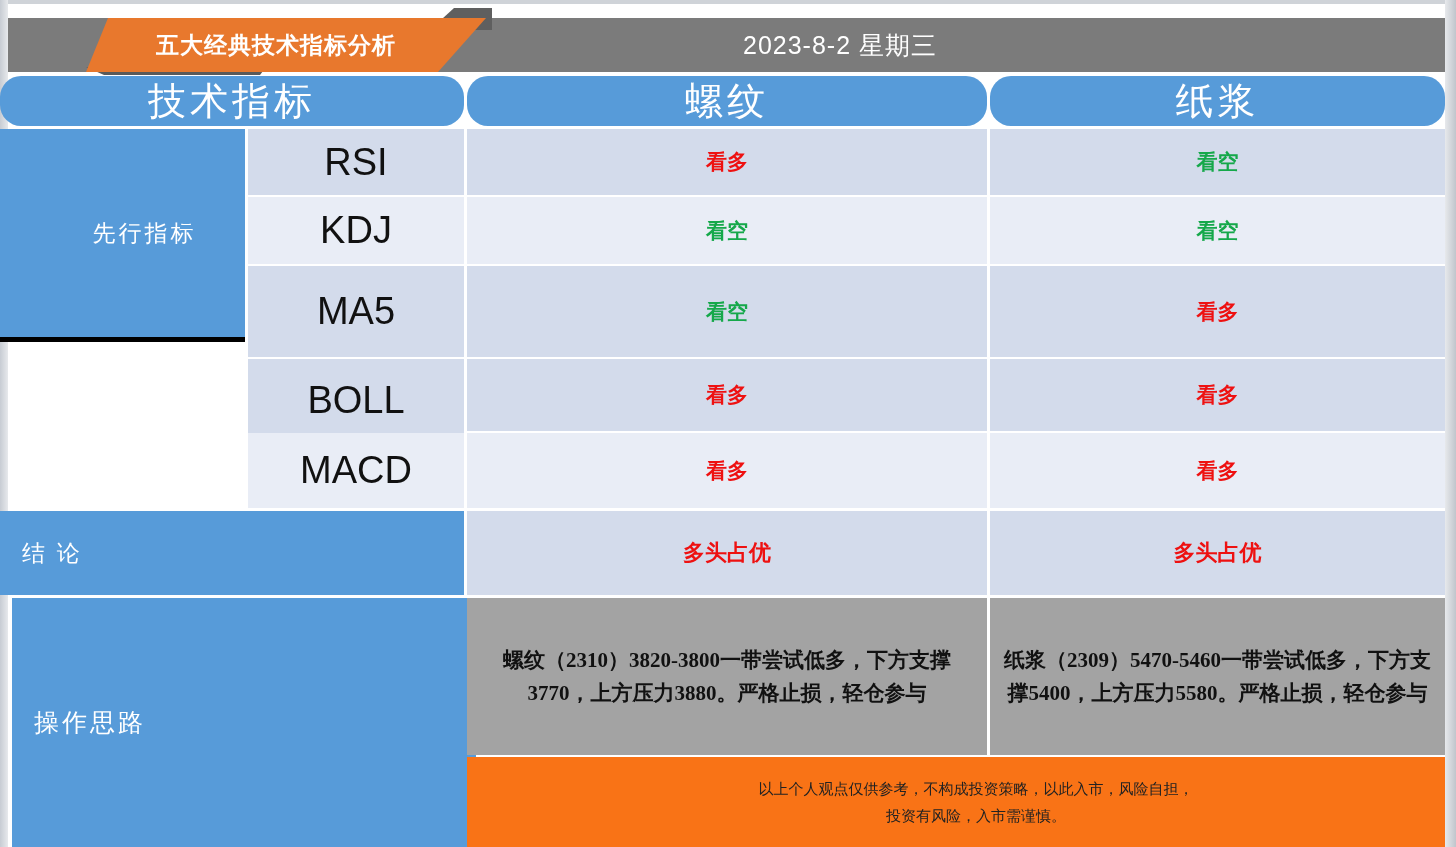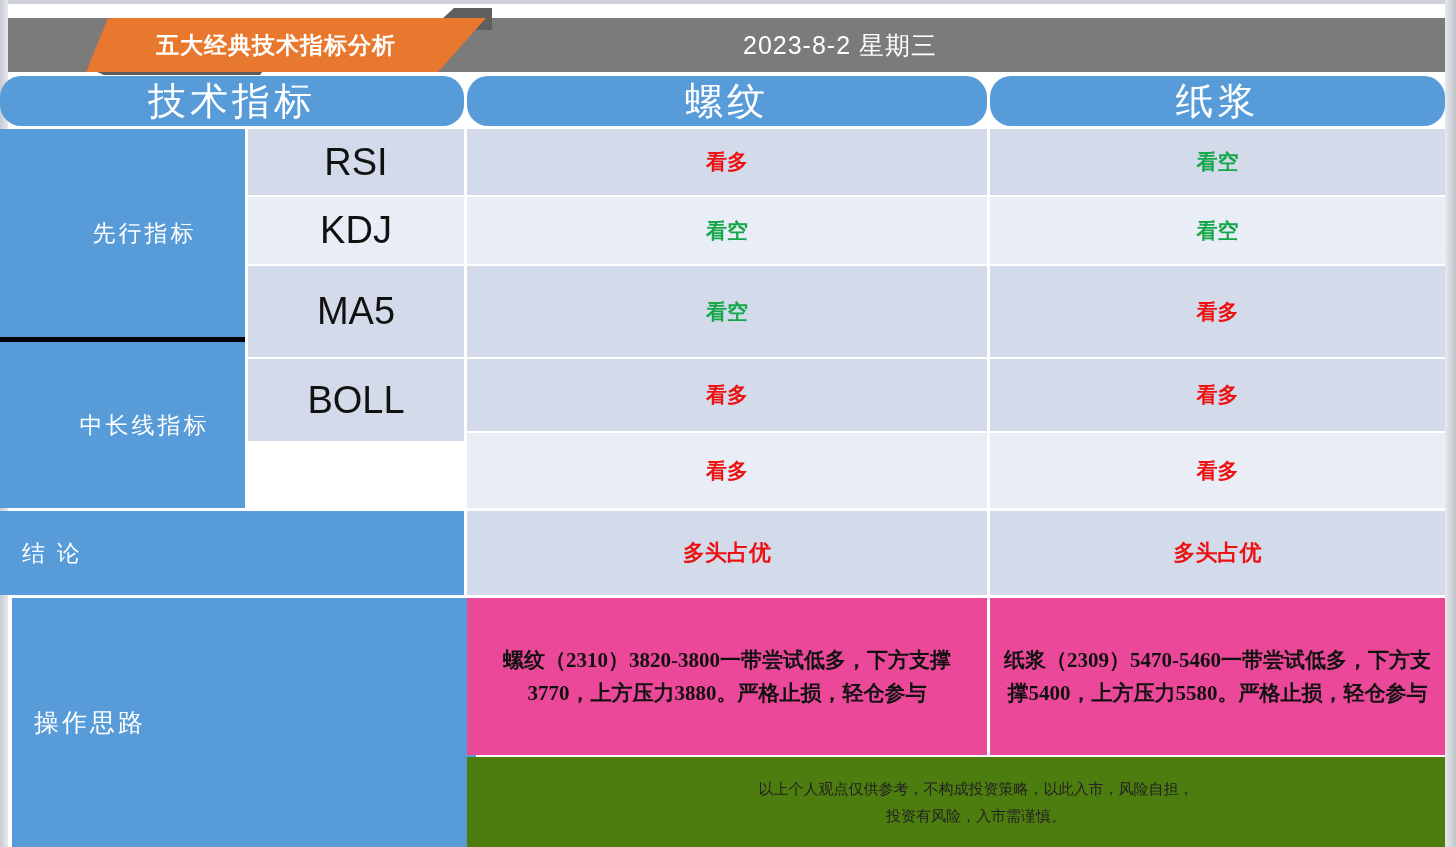--- a/index.html
+++ b/index.html
@@ -183,34 +183,34 @@
     color: #ffffff;
     display: flex;
     align-items: center;
     justify-content: flex-start;
     padding-left: 22px;
     font-size: 25px;
     letter-spacing: 3px;
     font-family: "Liberation Serif", "DejaVu Serif", serif;
   }
   .ops-text {
-    background: #ec4899;
+    background: #a3a3a3;
     display: flex;
     align-items: center;
     justify-content: center;
     text-align: center;
     color: #111111;
     font-size: 21px;
     font-weight: bold;
     line-height: 1.55;
     padding: 0 14px;
     font-family: "Liberation Serif", "DejaVu Serif", serif;
   }
   .disclaimer {
-    background: #4d7c0f;
+    background: #f97316;
     display: flex;
     align-items: center;
     justify-content: center;
     text-align: center;
     color: #222222;
     font-size: 15px;
     line-height: 1.8;
     font-family: "Liberation Sans", "DejaVu Sans", sans-serif;
     padding-left: 40px;
   }
@@ -239,38 +239,38 @@
   <div class="banner-shadow-l"></div>
   <div class="banner"></div>
   <div class="banner-title">五大经典技术指标分析</div>
 
   <div class="cell hdr" style="left:0px;  top:76px; width:464px; height:50px;">技术指标</div>
   <div class="cell hdr" style="left:467px; top:76px; width:520px; height:50px;">螺纹</div>
   <div class="cell hdr" style="left:990px; top:76px; width:455px; height:50px;">纸浆</div>
 
   <div class="cell group-cell" style="left:0px; top:129px; width:245px; height:208px;">先行指标</div>
   <div class="black-divider"></div>
-  <div class="cell group-cell" style="left:0px; top:342px; width:245px; height:166px;">中长线指标</div>
 
   <div class="cell ind-cell row-a" style="left:248px; top:129px; width:216px; height:66px;">RSI</div>
   <div class="cell sig-cell row-a bull" style="left:467px; top:129px; width:520px; height:66px;">看多</div>
   <div class="cell sig-cell row-a bear" style="left:990px; top:129px; width:455px; height:66px;">看空</div>
 
   <div class="cell ind-cell row-b" style="left:248px; top:197px; width:216px; height:67px;">KDJ</div>
   <div class="cell sig-cell row-b bear" style="left:467px; top:197px; width:520px; height:67px;">看空</div>
   <div class="cell sig-cell row-b bear" style="left:990px; top:197px; width:455px; height:67px;">看空</div>
 
   <div class="cell ind-cell row-a" style="left:248px; top:266px; width:216px; height:91px;">MA5</div>
   <div class="cell sig-cell row-a bear" style="left:467px; top:266px; width:520px; height:91px;">看空</div>
   <div class="cell sig-cell row-a bull" style="left:990px; top:266px; width:455px; height:91px;">看多</div>
 
   <div class="cell ind-cell row-a" style="left:248px; top:359px; width:216px; height:82px;">BOLL</div>
   <div class="cell sig-cell row-a bull" style="left:467px; top:359px; width:520px; height:72px;">看多</div>
   <div class="cell sig-cell row-a bull" style="left:990px; top:359px; width:455px; height:72px;">看多</div>
 
+  <div class="cell ind-cell row-b" style="left:248px; top:433px; width:216px; height:75px;">MACD</div>
   <div class="cell sig-cell row-b bull" style="left:467px; top:433px; width:520px; height:75px;">看多</div>
   <div class="cell sig-cell row-b bull" style="left:990px; top:433px; width:455px; height:75px;">看多</div>
 
   <div class="cell concl-label" style="left:0px; top:511px; width:464px; height:84px;">结  论</div>
   <div class="cell concl-val" style="left:467px; top:511px; width:520px; height:84px;">多头占优</div>
   <div class="cell concl-val" style="left:990px; top:511px; width:455px; height:84px;">多头占优</div>
 
   <div class="cell ops-label" style="left:12px; top:598px; width:464px; height:249px;">操作思路</div>
   <div class="cell ops-text" style="left:467px; top:598px; width:520px; height:157px;">螺纹（2310）3820-3800一带尝试低多，下方支撑3770，上方压力3880。严格止损，轻仓参与</div>
   <div class="cell ops-text" style="left:990px; top:598px; width:455px; height:157px;">纸浆（2309）5470-5460一带尝试低多，下方支撑5400，上方压力5580。严格止损，轻仓参与</div>

